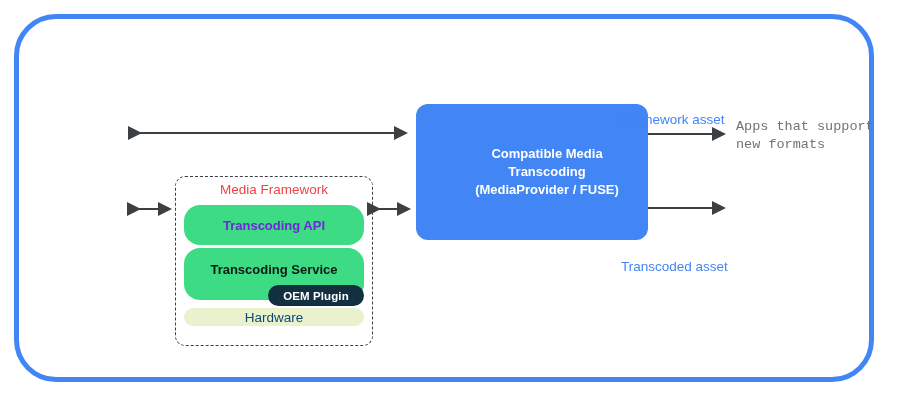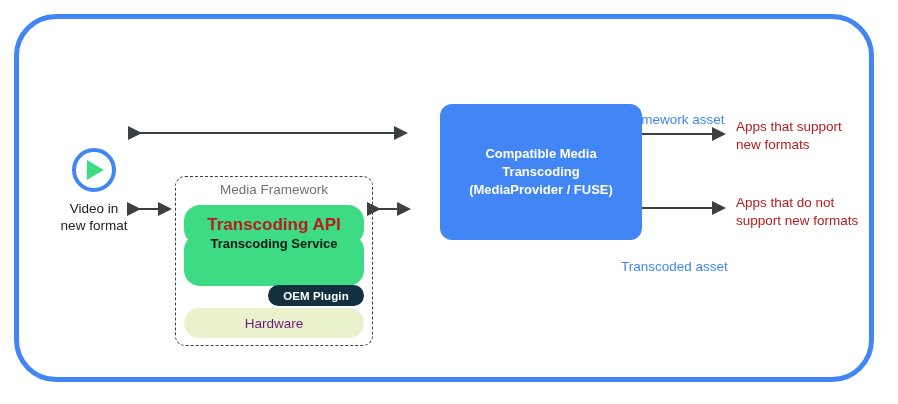--- a/index.html
+++ b/index.html
@@ -80,58 +80,58 @@
     border-radius: 10px;
     box-sizing: border-box;
   }
   .framework-title {
     position: absolute;
     left: 175px;
     top: 182px;
     width: 198px;
     text-align: center;
     font-size: 13.5px;
-    color: #737373;
+    color: #ef4444;
   }
 
   .stack-item {
     position: absolute;
     left: 184px;
     width: 180px;
     border-radius: 16px;
     box-sizing: border-box;
     display: flex;
     align-items: center;
     justify-content: center;
     text-align: center;
   }
   .api-box {
     top: 205px;
     height: 40px;
     background: #3ddc84;
-    font-size: 17px;
-    font-weight: bold;
-    color: #b91c1c;
+    font-size: 13px;
+    font-weight: bold;
+    color: #6d28d9;
   }
   .service-box {
-    top: 234px;
+    top: 248px;
     height: 52px;
     background: #3ddc84;
     font-size: 13px;
     font-weight: bold;
     color: #0b1a12;
     align-items: flex-start;
-    padding-top: 2px;
+    padding-top: 14px;
   }
   .hardware-box {
     top: 308px;
-    height: 30px;
+    height: 18px;
     background: #e9f2cd;
     font-size: 13.5px;
-    color: #701a75;
+    color: #0c4a6e;
     border-radius: 15px;
   }
   .oem-badge {
     position: absolute;
     left: 268px;
     top: 285px;
     width: 96px;
     height: 21px;
     border-radius: 11px;
     background: #12303f;
@@ -140,35 +140,36 @@
     font-weight: bold;
     display: flex;
     align-items: center;
     justify-content: center;
     letter-spacing: 0.1px;
   }
 
   
   .cmt-box {
     position: absolute;
-    left: 440px;
+    left: 416px;
     top: 104px;
     width: 202px;
     height: 136px;
     background: #4285f4;
     border-radius: 12px;
     color: #ffffff;
     font-size: 13px;
     font-weight: bold;
     line-height: 18px;
     display: flex;
     align-items: center;
     justify-content: center;
     text-align: center;
     white-space: pre-line;
+    padding-left: 30px;
   }
 
   
   .arrow-svg {
     position: absolute;
     left: 0;
     top: 0;
     width: 898px;
     height: 404px;
     pointer-events: none;
@@ -181,22 +182,23 @@
     color: #4285f4;
     white-space: nowrap;
   }
   .original-asset { left: 621px; top: 112px; }
   .transcoded-asset { left: 621px; top: 215px; margin-top: 44px; }
 
   .apps-label {
     position: absolute;
     font-size: 13.5px;
     line-height: 18px;
-    color: #b91c1c;
+    color: #737373;
     white-space: pre-line;
+    font-family: Liberation Mono, monospace;
   }
   .apps-support { left: 736px; top: 118px; }
   .apps-nosupport { left: 736px; top: 194px; }
 </style>
 </head>
 <body>
 
 <div id="canvas">
 
   <div class="outer-frame"></div>
@@ -225,27 +227,20 @@
 
     <g>
       <line x1="620" y1="134" x2="724" y2="134" stroke="#3c4043" stroke-width="2" marker-end="url(#head-r)"></line>
     </g>
 
     <g>
       <line x1="620" y1="208" x2="724" y2="208" stroke="#3c4043" stroke-width="2" marker-end="url(#head-r)"></line>
     </g>
   </svg>
 
-  <div class="video-source">
-    <div class="play-ring">
-      <span class="tri"></span>
-    </div>
-    <div class="video-caption">Video in
-new format</div>
-  </div>
 
   <div class="framework-box"></div>
   <div class="framework-title">Media Framework</div>
 
   <div class="stack-item api-box">Transcoding API</div>
 
   <div class="stack-item service-box">Transcoding Service</div>
 
   <div class="oem-badge">OEM Plugin</div>
 
@@ -253,16 +248,14 @@
 
   <div class="cmt-box">Compatible Media
 Transcoding
 (MediaProvider / FUSE)</div>
 
   <div class="asset-label original-asset">Framework asset</div>
   <div class="asset-label transcoded-asset">Transcoded asset</div>
 
   <div class="apps-label apps-support">Apps that support
 new formats</div>
-  <div class="apps-label apps-nosupport">Apps that do not
-support new formats</div>
 
 </div>
 
 </body></html>

